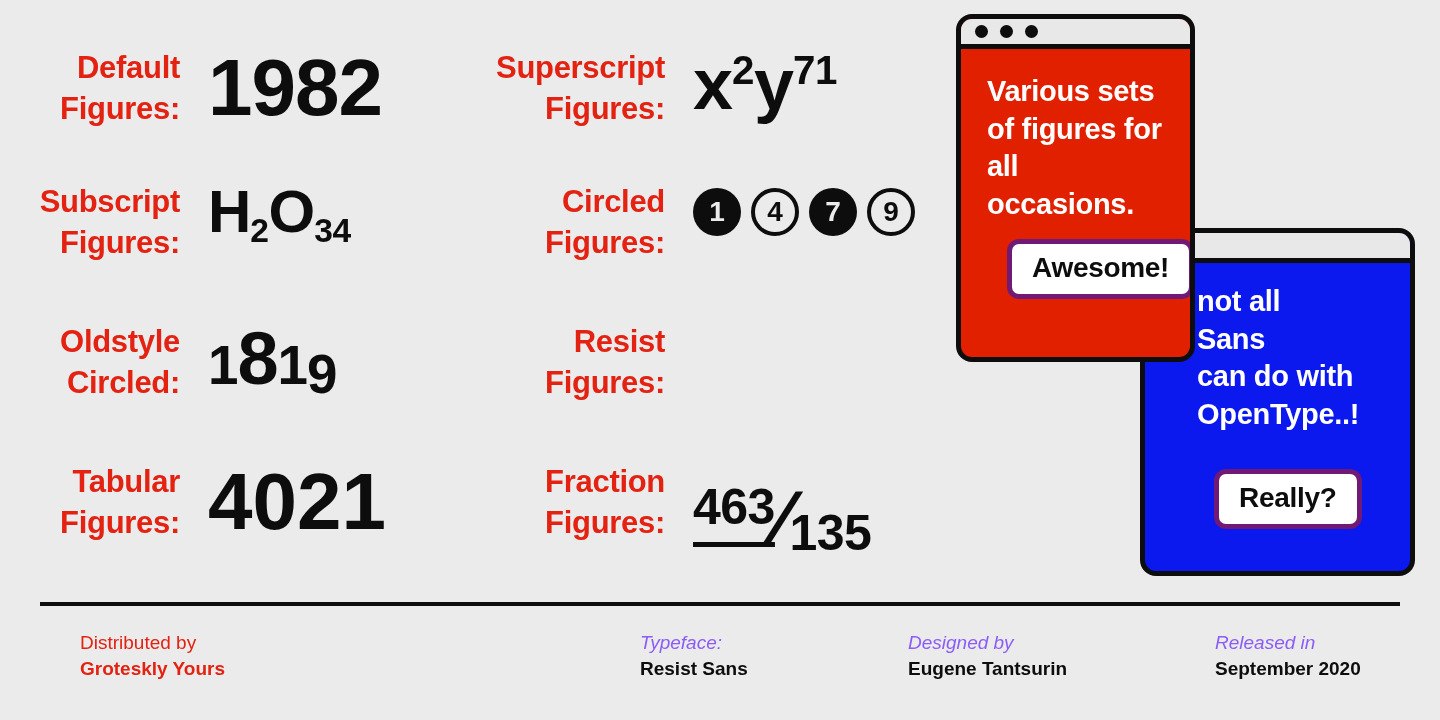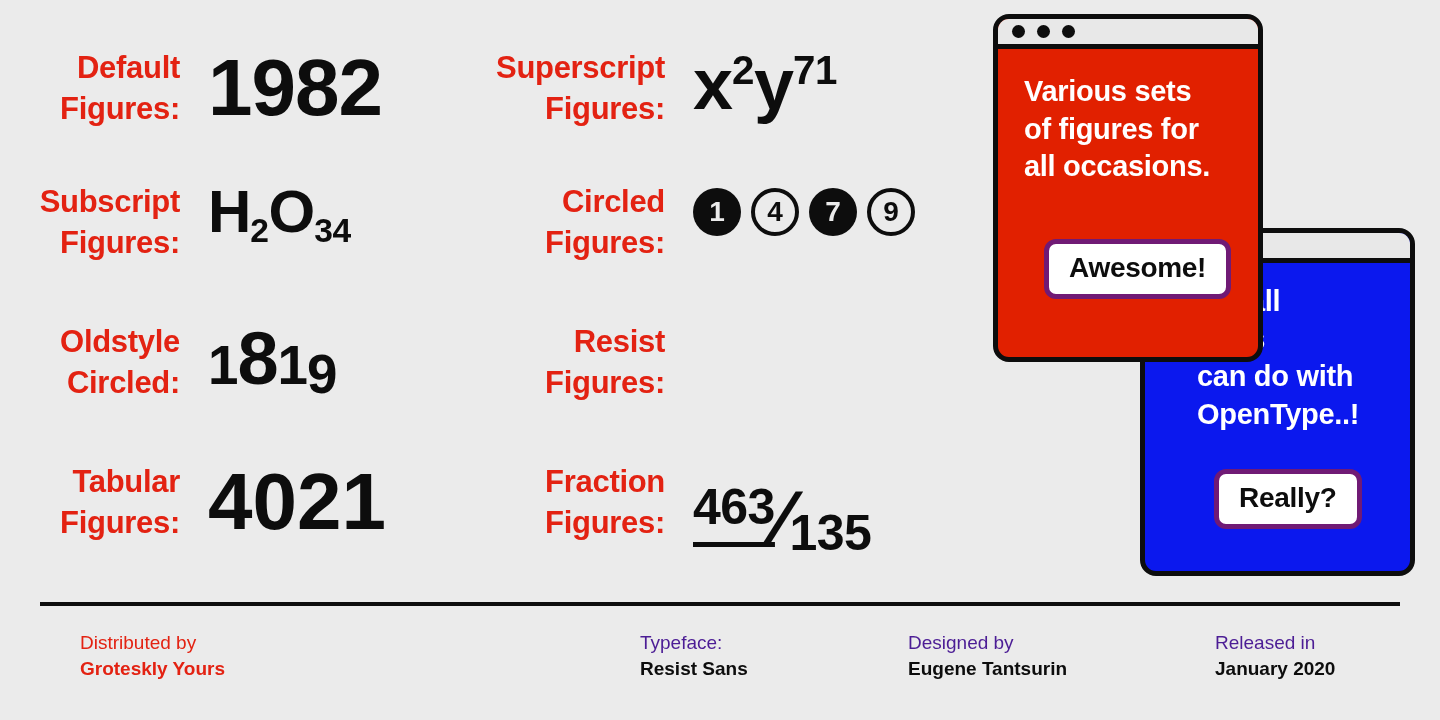--- a/index.html
+++ b/index.html
@@ -145,22 +145,22 @@
     left: 1140px; top: 228px;
     width: 275px; height: 348px;
     background: #0b18ee;
     z-index: 1;
   }
   #window-blue .win-body { padding-top: 20px; }
   #window-blue .win-text { padding-left: 26px; }
   #window-blue .win-button { left: 69px; bottom: 42px; }
 
   #window-red {
-    left: 993px; top: 14px;
-    width: 270px; height: 348px;
+    left: 956px; top: 14px;
+    width: 239px; height: 348px;
     background: #e12000;
     z-index: 2;
   }
   #window-red .win-button { left: 46px; bottom: 58px; }
 
   
   .divider {
     position: absolute;
     left: 40px; top: 602px;
     width: 1360px; height: 4px;
@@ -172,21 +172,21 @@
     width: 1360px; height: 70px;
   }
   .foot-col {
     position: absolute;
     font-size: 19px;
     line-height: 1.37;
   }
   .foot-top { font-weight: 400; }
   .foot-bot { font-weight: 700; }
   .foot-red .foot-top, .foot-red .foot-bot { color: #e32212; }
-  .foot-dark .foot-top { color: #4c1d95; }
+  .foot-dark .foot-top { color: #8b5cf6; font-style: italic; }
   .foot-dark .foot-bot { color: #0d0d0d; }
 </style>
 </head>
 <body>
 
 <div id="stage">
 
   <div class="specimen">
 
     <div class="spec-row col-a" style="left:0px; top:48px;">
@@ -280,17 +280,17 @@
     <div class="foot-col foot-dark" style="left:600px; top:0;">
       <div class="foot-top">Typeface:</div>
       <div class="foot-bot">Resist Sans</div>
     </div>
     <div class="foot-col foot-dark" style="left:868px; top:0;">
       <div class="foot-top">Designed by</div>
       <div class="foot-bot">Eugene Tantsurin</div>
     </div>
     <div class="foot-col foot-dark" style="left:1175px; top:0;">
       <div class="foot-top">Released in</div>
-      <div class="foot-bot">January 2020</div>
+      <div class="foot-bot">September 2020</div>
     </div>
   </div>
 
 </div>
 
 </body></html>

